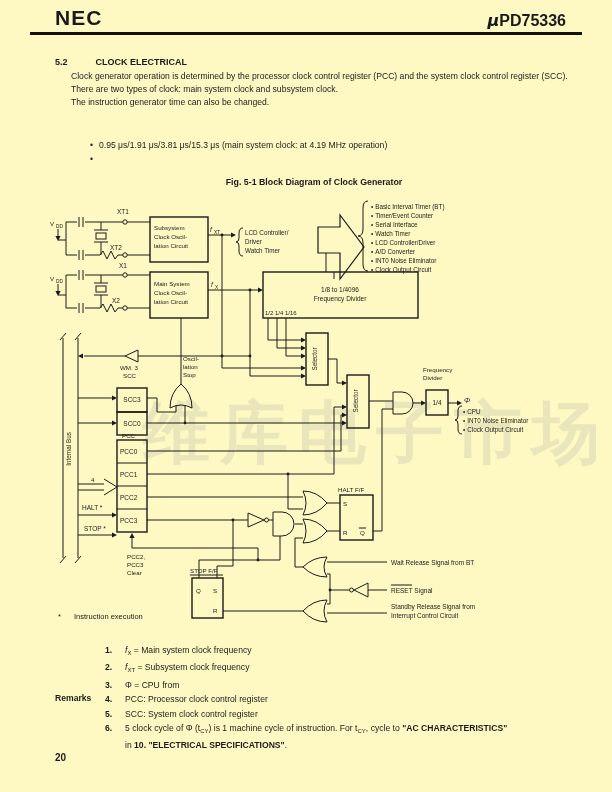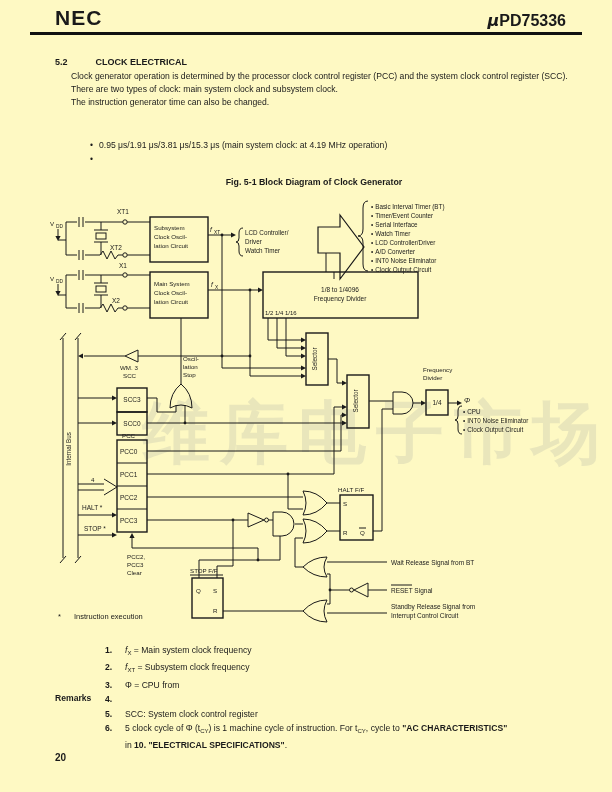--- a/index.html
+++ b/index.html
@@ -340,20 +340,21 @@
       <div class="item">
         <span class="n">2.</span>
         <span class="cont"><i>f</i><sub>XT</sub><span> = Subsystem clock frequency</span></span>
       </div>
       <div class="item">
         <span class="n">3.</span>
           <span class="cont">Φ = CPU from</span>
       </div>
       <div class="item">
         <span class="n">4.</span>
+          <span class="cont">PCC: Processor clock control register</span>
       </div>
       <div class="item">
         <span class="n">5.</span>
           <span class="cont">SCC: System clock control register</span>
       </div>
       <div class="item">
         <span class="n">6.</span>
         <span class="cont">
           <span>5 clock cycle of Φ (t</span><sub>CY</sub><span>) is 1 machine cycle of instruction.  For t</span><sub>CY</sub><span>, cycle to </span><b>"AC CHARACTERISTICS"</b><br>
           <span>in </span><b>10. "ELECTRICAL SPECIFICATIONS"</b><span>.</span>

